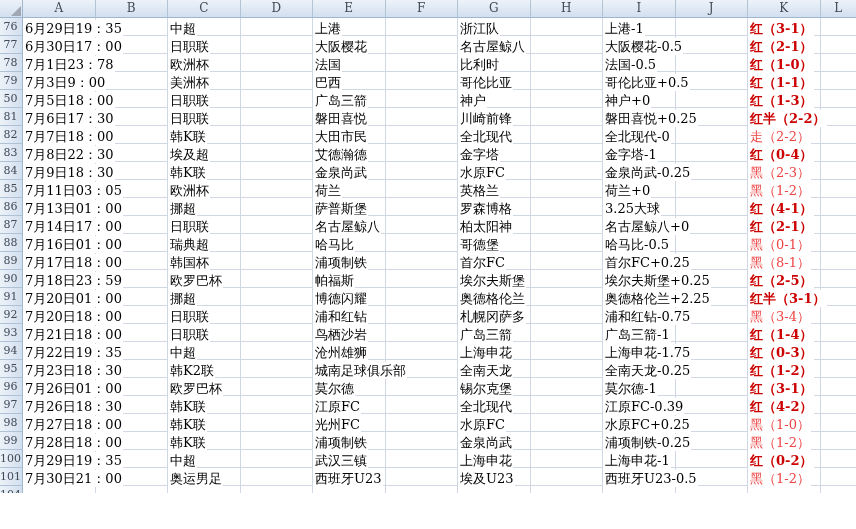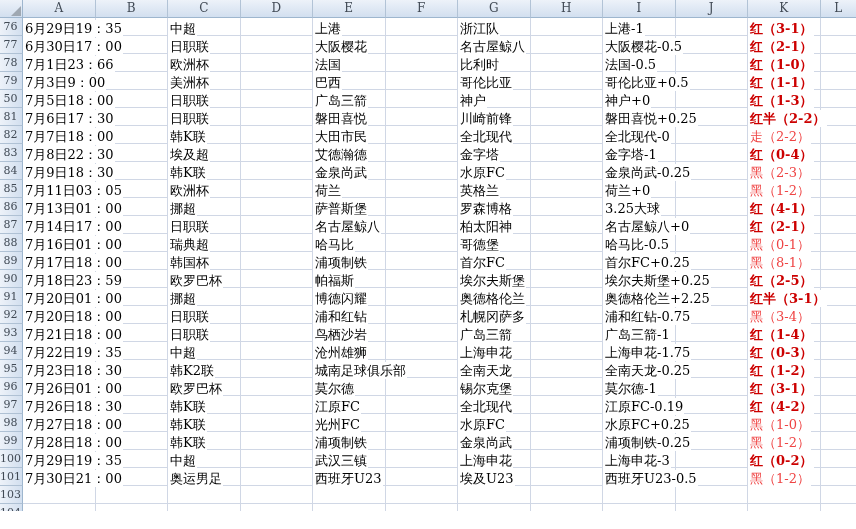--- a/index.html
+++ b/index.html
@@ -105,21 +105,21 @@
         <div class="cell"></div>
         <div class="cell"><span class="t">名古屋鲸八</span></div>
         <div class="cell"></div>
         <div class="cell"><span class="t">大阪樱花-0.5</span></div>
         <div class="cell"></div>
         <div class="cell"><span class="t res-red">红（2-1）</span></div>
         <div class="cell colL"></div>
       </div>
       <div class="grid-row">
         <div class="rh">78</div>
-        <div class="cell"><span class="t">7月1日23：66</span></div>
+        <div class="cell"><span class="t">7月1日23：78</span></div>
         <div class="cell"></div>
         <div class="cell"><span class="t">欧洲杯</span></div>
         <div class="cell"></div>
         <div class="cell"><span class="t">法国</span></div>
         <div class="cell"></div>
         <div class="cell"><span class="t">比利时</span></div>
         <div class="cell"></div>
         <div class="cell"><span class="t">法国-0.5</span></div>
         <div class="cell"></div>
         <div class="cell"><span class="t res-red">红（1-0）</span></div>
@@ -398,21 +398,21 @@
       <div class="grid-row">
         <div class="rh">97</div>
         <div class="cell"><span class="t">7月26日18：30</span></div>
         <div class="cell"></div>
         <div class="cell"><span class="t">韩K联</span></div>
         <div class="cell"></div>
         <div class="cell"><span class="t">江原FC</span></div>
         <div class="cell"></div>
         <div class="cell"><span class="t">全北现代</span></div>
         <div class="cell"></div>
-        <div class="cell"><span class="t">江原FC-0.19</span></div>
+        <div class="cell"><span class="t">江原FC-0.39</span></div>
         <div class="cell"></div>
         <div class="cell"><span class="t res-red">红（4-2）</span></div>
         <div class="cell colL"></div>
       </div>
       <div class="grid-row">
         <div class="rh">98</div>
         <div class="cell"><span class="t">7月27日18：00</span></div>
         <div class="cell"></div>
         <div class="cell"><span class="t">韩K联</span></div>
         <div class="cell"></div>
@@ -443,53 +443,38 @@
       <div class="grid-row">
         <div class="rh">100</div>
         <div class="cell"><span class="t">7月29日19：35</span></div>
         <div class="cell"></div>
         <div class="cell"><span class="t">中超</span></div>
         <div class="cell"></div>
         <div class="cell"><span class="t">武汉三镇</span></div>
         <div class="cell"></div>
         <div class="cell"><span class="t">上海申花</span></div>
         <div class="cell"></div>
-        <div class="cell"><span class="t">上海申花-3</span></div>
+        <div class="cell"><span class="t">上海申花-1</span></div>
         <div class="cell"></div>
         <div class="cell"><span class="t res-red">红（0-2）</span></div>
         <div class="cell colL"></div>
       </div>
       <div class="grid-row">
         <div class="rh">101</div>
         <div class="cell"><span class="t">7月30日21：00</span></div>
         <div class="cell"></div>
         <div class="cell"><span class="t">奥运男足</span></div>
         <div class="cell"></div>
         <div class="cell"><span class="t">西班牙U23</span></div>
         <div class="cell"></div>
         <div class="cell"><span class="t">埃及U23</span></div>
         <div class="cell"></div>
         <div class="cell"><span class="t">西班牙U23-0.5</span></div>
         <div class="cell"></div>
         <div class="cell"><span class="t res-black">黑（1-2）</span></div>
-        <div class="cell colL"></div>
-      </div>
-      <div class="grid-row">
-        <div class="rh">103</div>
-        <div class="cell"></div>
-        <div class="cell"></div>
-        <div class="cell"></div>
-        <div class="cell"></div>
-        <div class="cell"></div>
-        <div class="cell"></div>
-        <div class="cell"></div>
-        <div class="cell"></div>
-        <div class="cell"></div>
-        <div class="cell"></div>
-        <div class="cell"></div>
         <div class="cell colL"></div>
       </div>
       <div class="grid-row clipped">
         <div class="rh">104</div>
         <div class="cell"></div>
         <div class="cell"></div>
         <div class="cell"></div>
         <div class="cell"></div>
         <div class="cell"></div>
         <div class="cell"></div>

